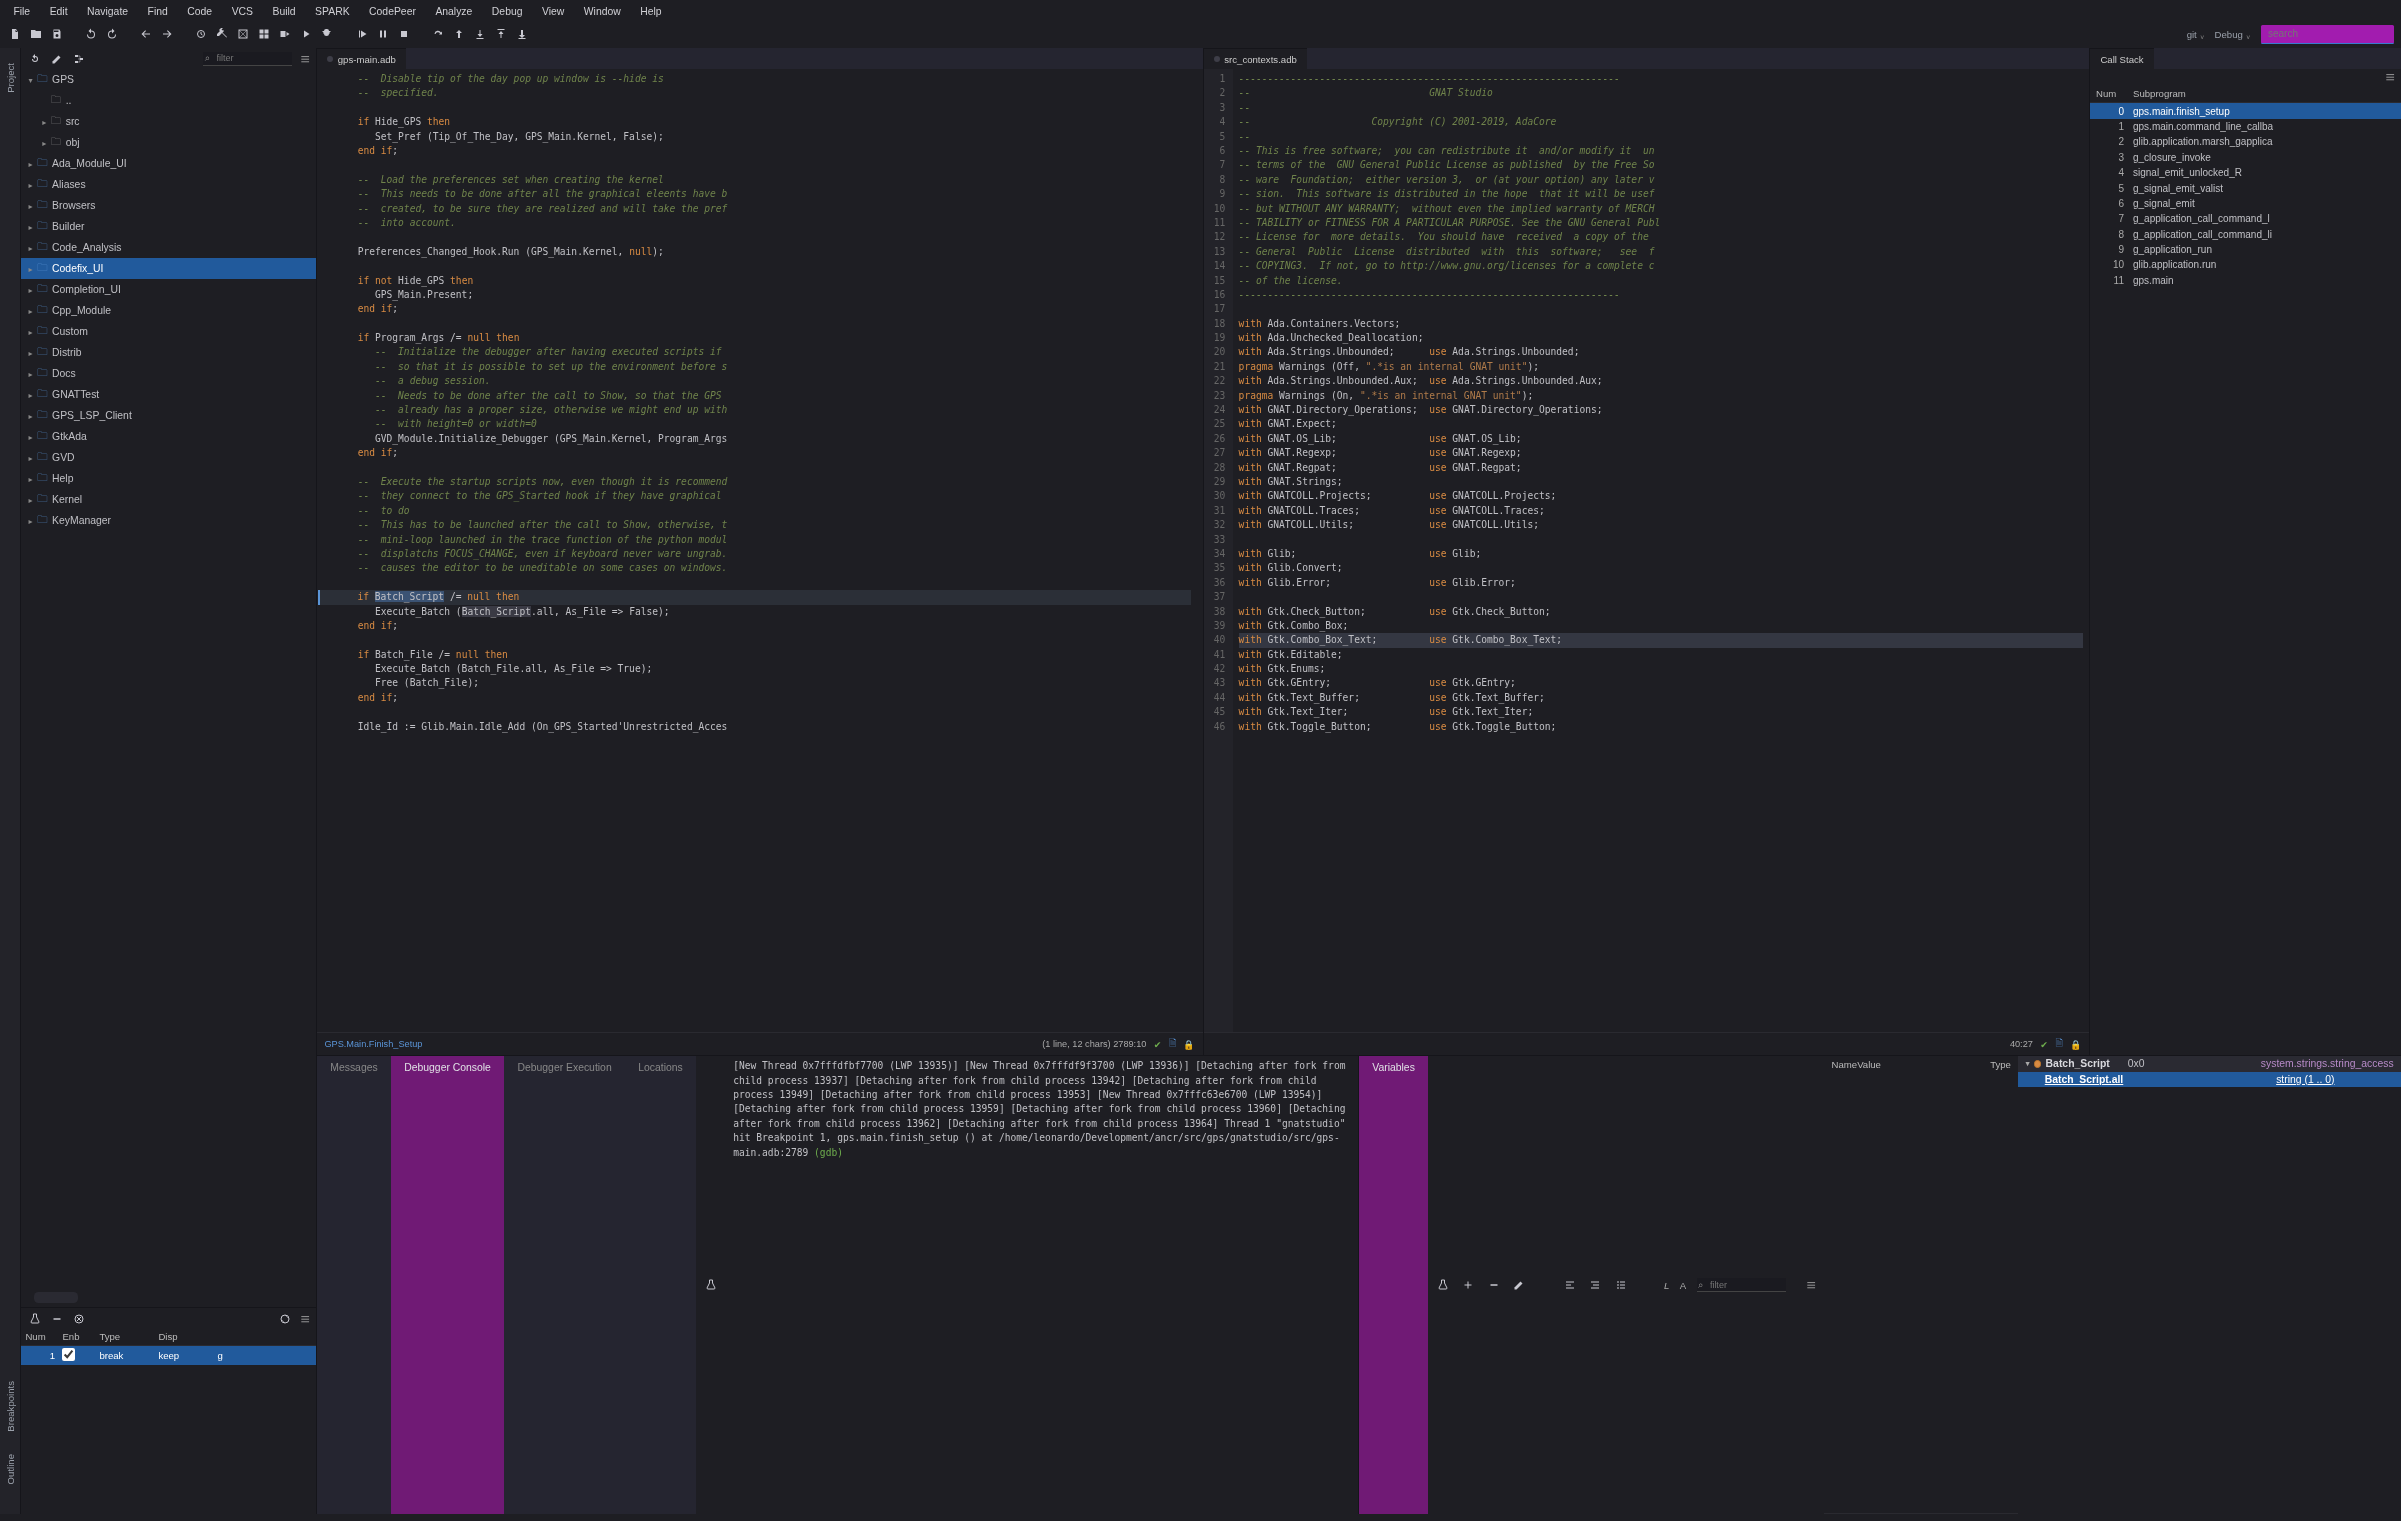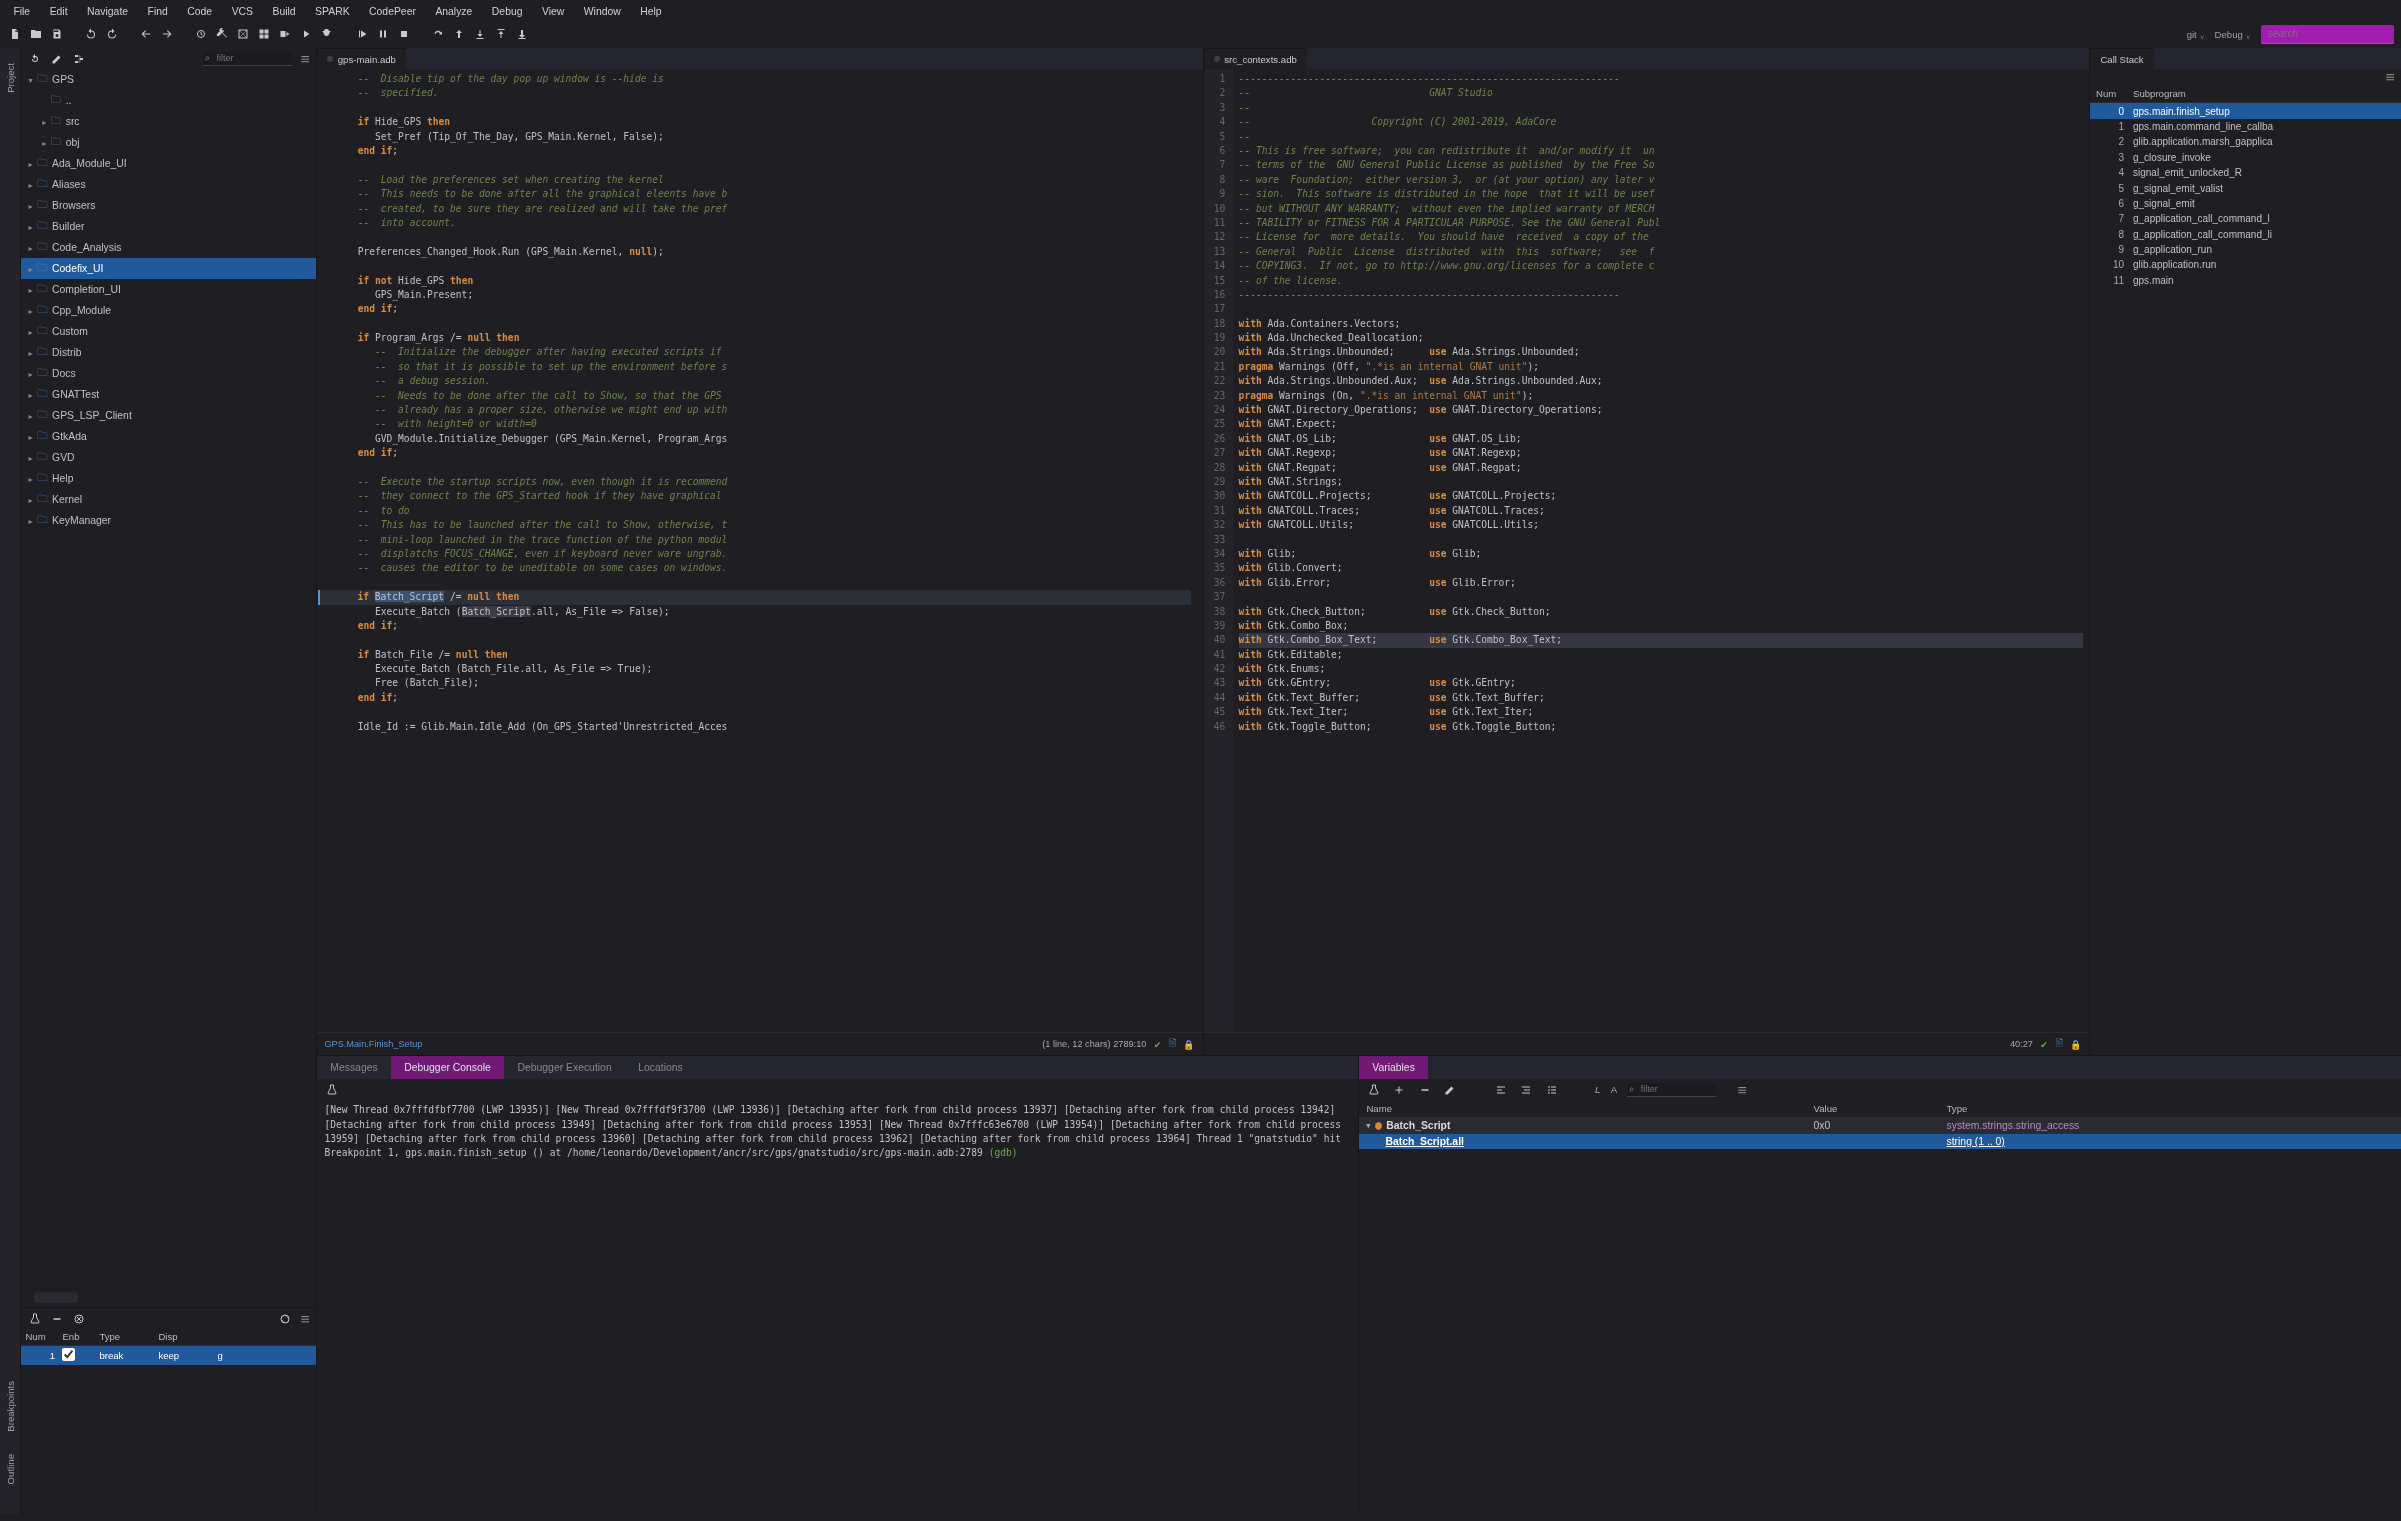--- a/index.html
+++ b/index.html
@@ -191,21 +191,21 @@
   user-select: none;
 }
 .code {
   flex: 1;
   padding: 3px 6px;
   white-space: pre;
   overflow: hidden;
   color: #c0c0c5;
 }
 
-.kw { color: #d88b43; font-weight: bold; }
+.kw { color: #d88b43; }
 .cm { color: #6f834b; font-style: italic; }
 .str { color: #b07b4a; }
 .hl-line { background: #343742; display: inline-block; width: 100%; }
 .curbp { background: #2b2f37; border-left: 2.2px solid #5a94d6; padding-left: 3px; margin-left: -5.2px; display: inline-block; width: 100%;}
 .sel { background: #3b5374; }
 .editor-status {
   display: flex;
   padding: 3px 7.4px;
   font-size: 9.2px;
   color: #5a94d6;
@@ -238,21 +238,21 @@
 }
 .cs-row.sel { background: #215a9c; color: #fff; }
 .cs-row .n { text-align: right; padding-right: 9px; color: #aaa; }
 .cs-row.sel .n { color: #fff; }
 
 .debug-row {
   display: grid;
   grid-template-columns: 1fr 1fr;
 }
 .dbg-pane {
-  display: flex; flex-direction: column;
+  display: flex; flex-direction: row;
   border-right: 0.7px solid #15151a;
   min-width: 0;
 }
 .dbg-tabs {
   display: flex;
   background: #252530;
   font-size: 10.4px;
 }
 .dbg-tabs .dtab {
   padding: 6px 13.3px;

